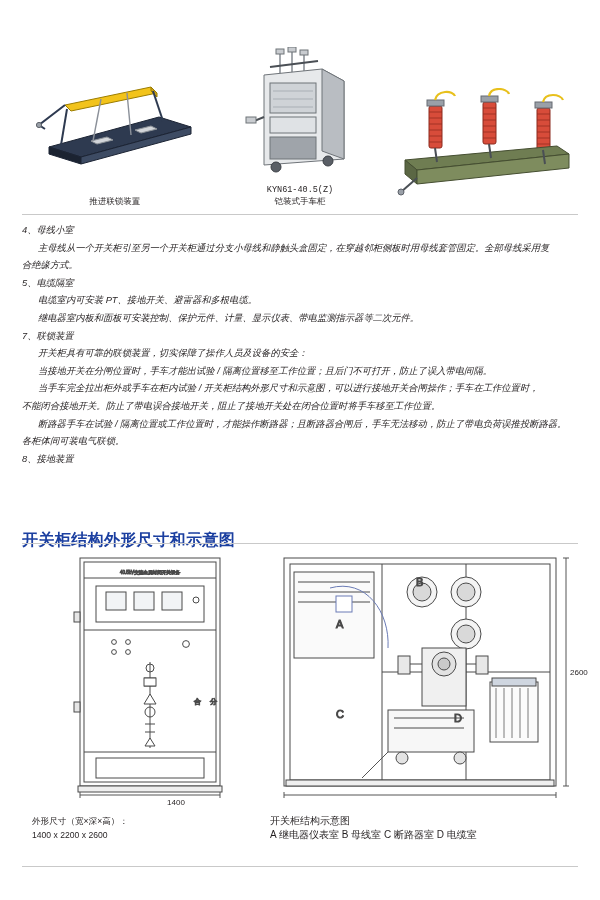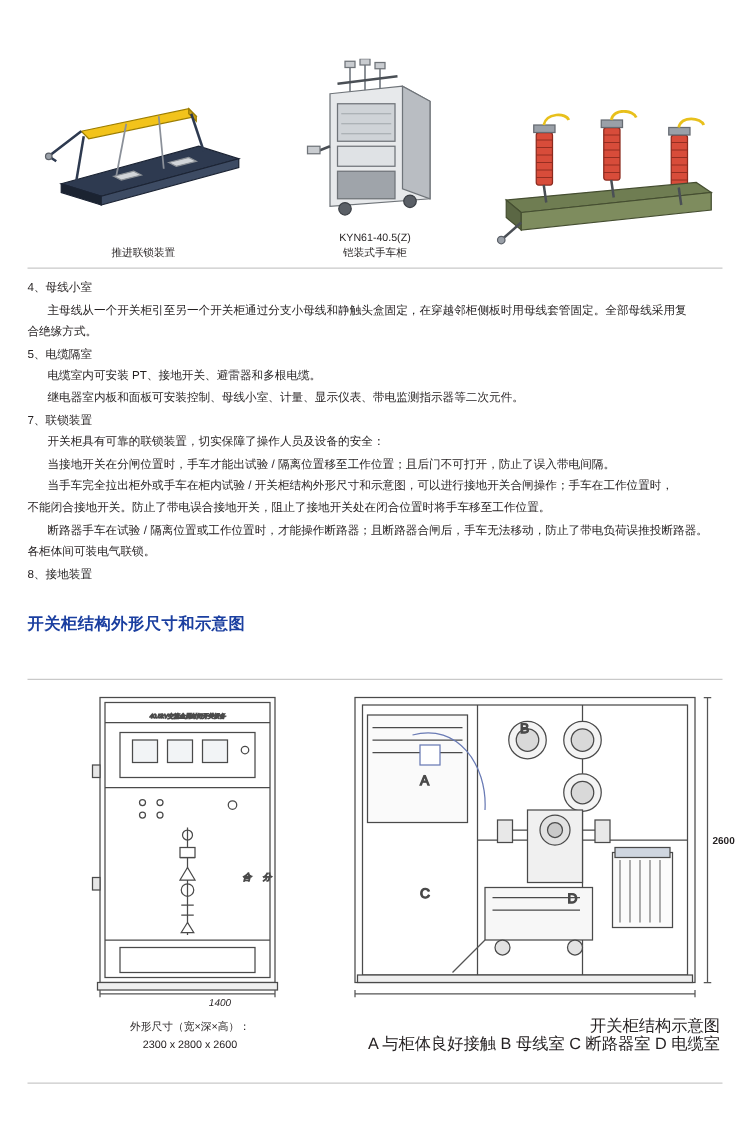--- a/index.html
+++ b/index.html
@@ -13,62 +13,62 @@
   }
   .page{position:absolute;left:0;top:0;width:600px;height:900px;}
 
   
   .products{
     position:absolute;left:22px;top:28px;width:556px;height:180px;
     display:flex;align-items:flex-end;justify-content:space-around;
   }
   .prod{width:33%;text-align:center;}
   .prod .art{height:128px;display:flex;align-items:flex-end;justify-content:center;}
-  .prod .cap{font-size:8.5px;line-height:12px;color:#231f20;margin-top:9px;}
+  .prod .cap{font-size:8.5px;line-height:12px;color:#231f20;margin-top:9px;font-family:Liberation Mono, monospace;}
   .prod .cap .l2{display:block;}
 
   hr.rule{
     position:absolute;left:22px;width:556px;height:0;border:0;
     border-top:1px solid #c9c9c9;margin:0;
   }
   .rule1{top:214px;}
 
   
   .body{
     position:absolute;left:22px;top:222px;width:556px;
     font-size:9.3px;line-height:17.6px;color:#231f20;
   }
-  .body p{margin:0;}
+  .body p{margin:0;font-style:italic;}
   .body p.ind{text-indent:16px;}
 
   
   .sect-title{
-    position:absolute;left:22px;top:490px;
-    font-size:13px;font-weight:bold;color:#1b3fa0;letter-spacing:.4px;
+    position:absolute;left:22px;top:530px;
+    font-size:16px;font-weight:bold;color:#1b3fa0;letter-spacing:.4px;
   }
   .rule2{top:543px;}
 
   
   .drawings{
     position:absolute;left:22px;top:552px;width:556px;height:306px;
   }
-  .dwg-left{position:absolute;left:30px;top:0;width:200px;height:246px;font-style:italic;}
+  .dwg-left{position:absolute;left:30px;top:0;width:200px;height:246px;}
   .dwg-right{position:absolute;left:248px;top:0;width:306px;height:246px;}
 
   .dim-label{position:absolute;font-size:8px;color:#231f20;text-align:center;}
   .dim-1400{left:84px;top:246px;width:80px;}
-  .dim-2600{position:absolute;left:548px;top:116px;font-size:8px;color:#231f20;font-weight:bold;}
+  .dim-2600{position:absolute;left:548px;top:116px;font-size:8px;color:#231f20;}
 
   .cap-left{
-    position:absolute;left:10px;top:262px;width:240px;text-align:center;
+    position:absolute;left:10px;top:262px;width:240px;
     font-size:8.6px;line-height:14px;color:#231f20;
   }
   .cap-right{
-    position:absolute;left:248px;top:262px;width:306px;text-align:right;
-    font-size:13px;line-height:14px;color:#231f20;
+    position:absolute;left:248px;top:262px;width:306px;text-align:left;
+    font-size:10px;line-height:14px;color:#231f20;
   }
   .rule3{top:866px;}
 </style>
 </head>
 <body>
 
 <div class="page">
 
   <div class="products">
 
@@ -175,21 +175,21 @@
   </div>
 
   <hr class="rule rule1">
 
   <div class="body">
     <p>4、母线小室</p>
     <p class="ind">主母线从一个开关柜引至另一个开关柜通过分支小母线和静触头盒固定，在穿越邻柜侧板时用母线套管固定。全部母线采用复</p>
     <p>合绝缘方式。</p>
     <p>5、电缆隔室</p>
     <p class="ind">电缆室内可安装 PT、接地开关、避雷器和多根电缆。</p>
-    <p class="ind">继电器室内板和面板可安装控制、母线小室、计量、显示仪表、带电监测指示器等二次元件。</p>
+    <p class="ind">继电器室内板和面板可安装控制、保护元件、计量、显示仪表、带电监测指示器等二次元件。</p>
     <p>7、联锁装置</p>
     <p class="ind">开关柜具有可靠的联锁装置，切实保障了操作人员及设备的安全：</p>
     <p class="ind">当接地开关在分闸位置时，手车才能出试验 / 隔离位置移至工作位置；且后门不可打开，防止了误入带电间隔。</p>
     <p class="ind">当手车完全拉出柜外或手车在柜内试验 / 开关柜结构外形尺寸和示意图，可以进行接地开关合闸操作；手车在工作位置时，</p>
     <p>不能闭合接地开关。防止了带电误合接地开关，阻止了接地开关处在闭合位置时将手车移至工作位置。</p>
     <p class="ind">断路器手车在试验 / 隔离位置或工作位置时，才能操作断路器；且断路器合闸后，手车无法移动，防止了带电负荷误推投断路器。</p>
     <p>各柜体间可装电气联锁。</p>
     <p>8、接地装置</p>
   </div>
 
@@ -302,23 +302,23 @@
           <text x="184" y="170" font-size="11" fill="#231f20" font-family="'Liberation Sans',sans-serif">D</text>
         </g>
       </svg>
       
     </div>
 
     <div class="dim-2600">2600</div>
 
     <div class="cap-left">
       <div>外形尺寸（宽×深×高）：</div>
-      <div>2300 x 2800 x 2600</div>
+      <div>1400 x 2200 x 2600</div>
     </div>
 
     <div class="cap-right">
       <div>开关柜结构示意图</div>
-      <div>A 与柜体良好接触  B 母线室  C 断路器室  D 电缆室</div>
+      <div>A 继电器仪表室  B 母线室  C 断路器室  D 电缆室</div>
     </div>
   </div>
 
   <hr class="rule rule3">
 </div>
 
 </body></html>

